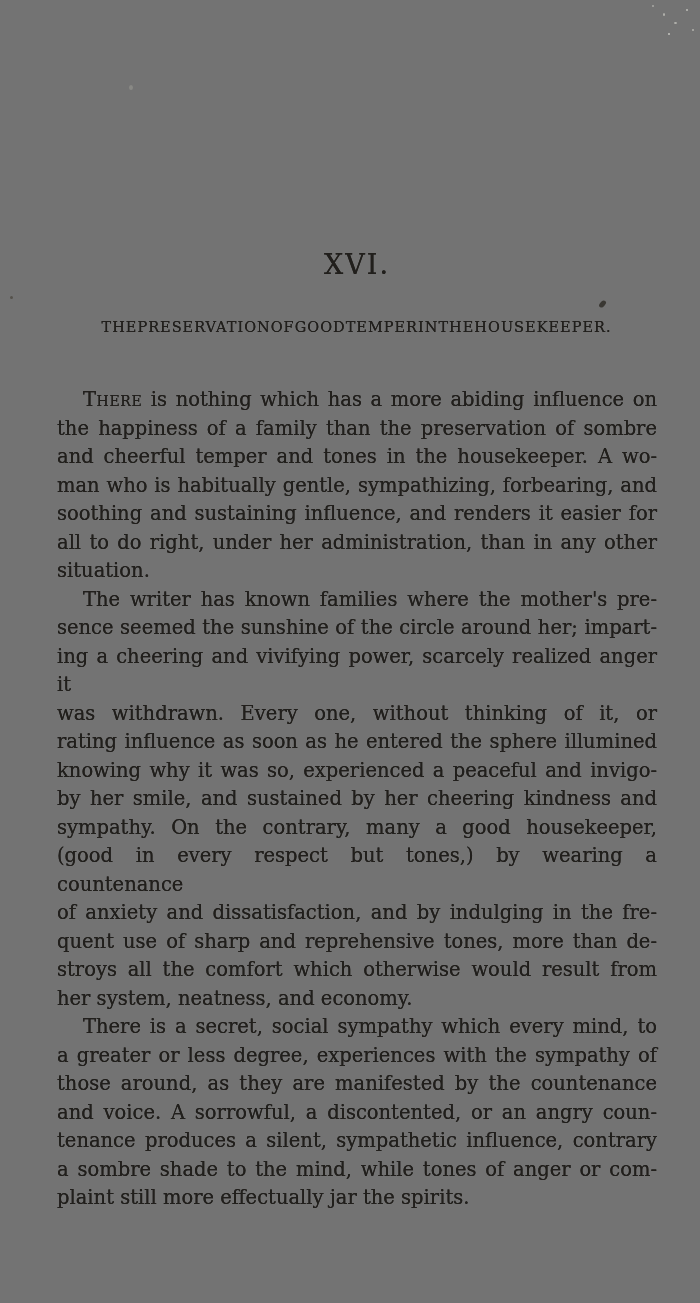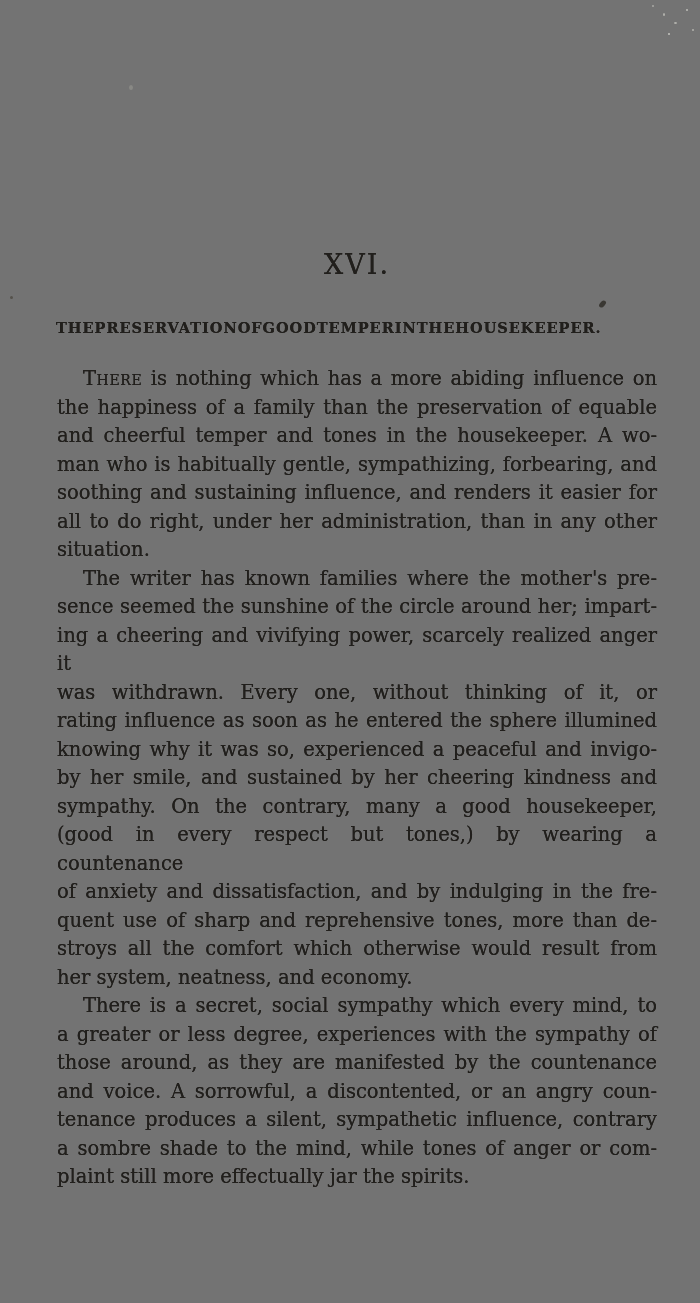--- a/index.html
+++ b/index.html
@@ -28,32 +28,32 @@
     text-align: center;
     text-shadow: 0 0 0.4px currentColor;
   }
   .chapter-title {
     position: absolute;
     top: 319px;
     left: 56px;
     width: 601px;
     margin: 0;
     font-size: 14.5px;
-    font-weight: bold;
+    font-weight: normal;
     letter-spacing: 1px;
     word-spacing: 2px;
     white-space: nowrap;
     display: flex;
-    justify-content: flex-start;
+    justify-content: center;
     text-shadow: 0 0 0.4px currentColor;
   }
   .chapter-title span { flex: 0 0 auto; }
   .body-text {
     position: absolute;
-    top: 365px;
+    top: 386px;
     left: 57px;
     width: 600px;
     font-size: 19.5px;
     line-height: 28.5px;
     text-shadow: 0 0 0.45px currentColor;
   }
   .para { margin: 0; }
   .line {
     display: block;
     text-align: justify;
@@ -100,21 +100,21 @@
       <span>GOOD</span>
       <span>TEMPER</span>
       <span>IN</span>
       <span>THE</span>
       <span>HOUSEKEEPER.</span>
     </h2>
 
   <div class="body-text">
       <p class="para">
         <span class="line first"><span class="sc">There</span> is nothing which has a more abiding influence on</span>
-        <span class="line">the happiness of a family than the preservation of equable</span>
+        <span class="line">the happiness of a family than the preservation of sombre</span>
         <span class="line">and cheerful temper and tones in the housekeeper. A wo-</span>
         <span class="line">man who is habitually gentle, sympathizing, forbearing, and</span>
         <span class="line">soothing and sustaining influence, and renders it easier for</span>
         <span class="line">all to do right, under her administration, than in any other</span>
         <span class="line last">situation.</span>
       </p>
       <p class="para">
         <span class="line first">The writer has known families where the mother's pre-</span>
         <span class="line">sence seemed the sunshine of the circle around her; impart-</span>
         <span class="line">ing a cheering and vivifying power, scarcely realized anger it</span>

